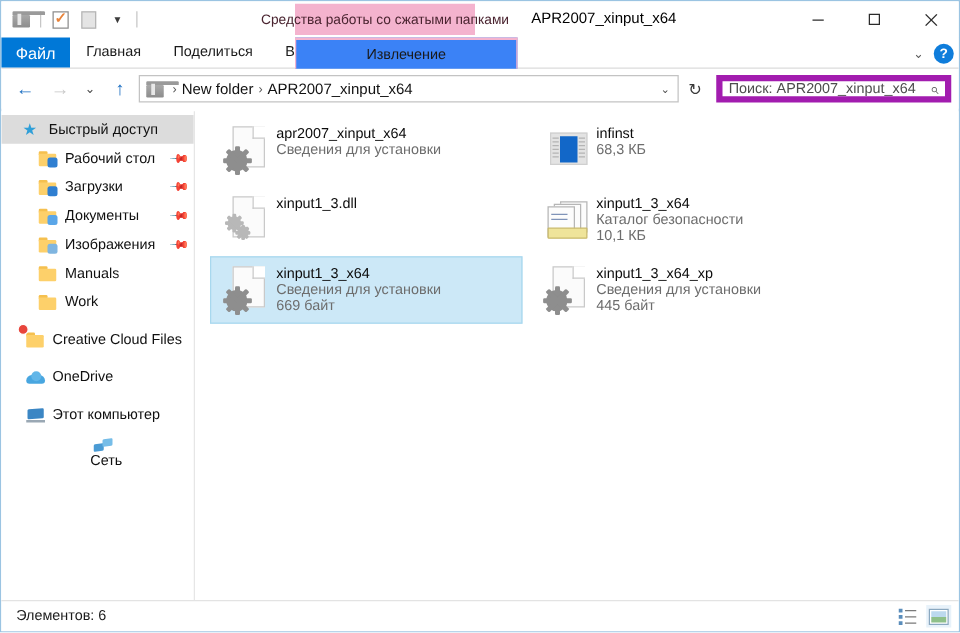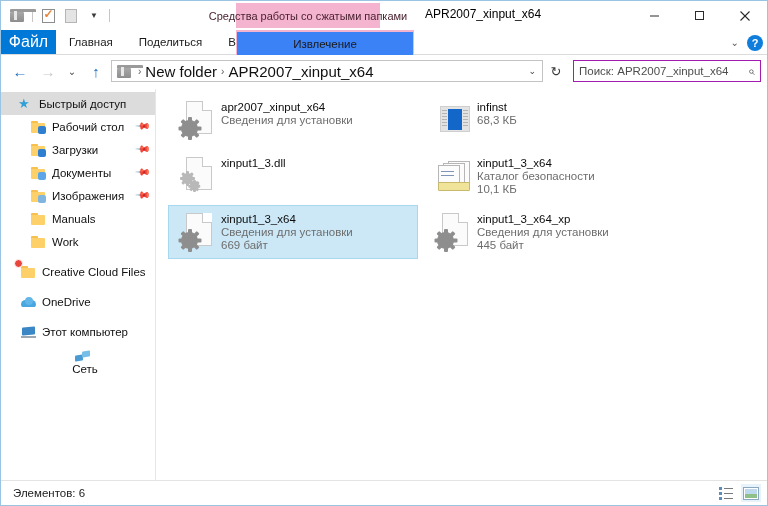--- a/index.html
+++ b/index.html
@@ -90,21 +90,21 @@
     position: relative;
     height: 25px;
     background: #ffffff;
     display: flex; align-items: stretch;
     border-bottom: 1px solid #dcdcdc;
   }
   .tab-file {
     width: 55px;
     background: #0078d7;
     color: #ffffff;
-    font-size: 16px;
+    font-size: 13px;
     display: flex; align-items: center; justify-content: center;
   }
   .tab {
     padding: 0 13px;
     font-size: 11.5px; color: #1a1a1a;
     display: flex; align-items: center; justify-content: center;
     white-space: nowrap;
   }
   .ctx-tab-wrap {
     position: absolute; left: 235px; top: 0;
@@ -147,31 +147,31 @@
   .addressbar {
     flex: 1;
     height: 22px;
     border: 1px solid #c3c3c3;
     background: #ffffff;
     display: flex; align-items: center;
     padding: 0 4px;
     gap: 3px;
     min-width: 0;
   }
-  .crumb { font-size: 15px; color: #111; white-space: nowrap; }
+  .crumb { font-size: 12px; color: #111; white-space: nowrap; }
   .crumb-sep { font-size: 10px; color: #5a5a5a; padding: 0 1px; }
   .crumb-caret { margin-left: auto; font-size: 9px; color: #444; padding-right: 2px; }
   .refresh-btn {
     width: 22px; height: 22px;
     display: flex; align-items: center; justify-content: center;
     font-size: 13px; color: #3a3a3a;
   }
   .searchbox {
     width: 188px; height: 22px;
-    border: 1px solid #a21caf; background: #fff;
+    border: 5px solid #a21caf; background: #fff;
     display: flex; align-items: center;
     padding: 0 5px;
     margin-left: 4px;
   }
   .searchbox .ph { font-size: 11.5px; color: #4d4d4d; white-space: nowrap; }
   .search-ico { margin-left: auto; font-size: 12px; color: #4a4a4a; transform: scaleX(-1); }
 
   
   .body-area {
     position: absolute;

